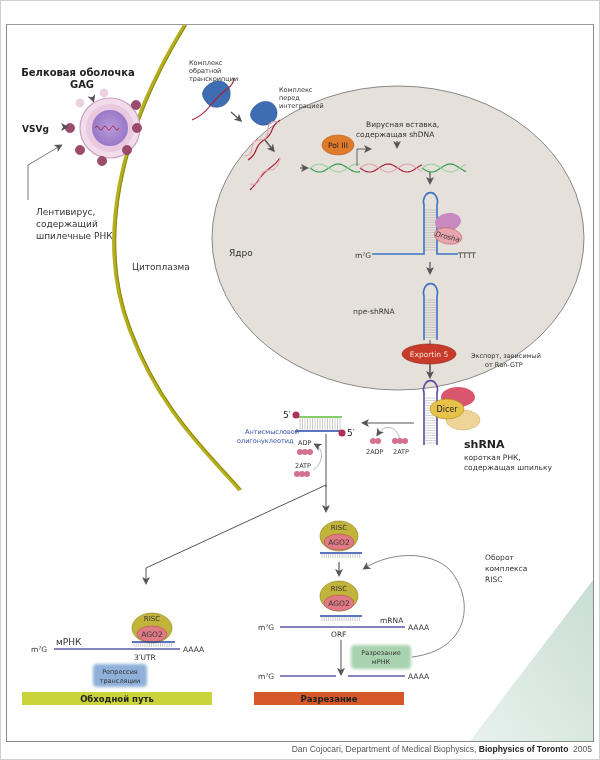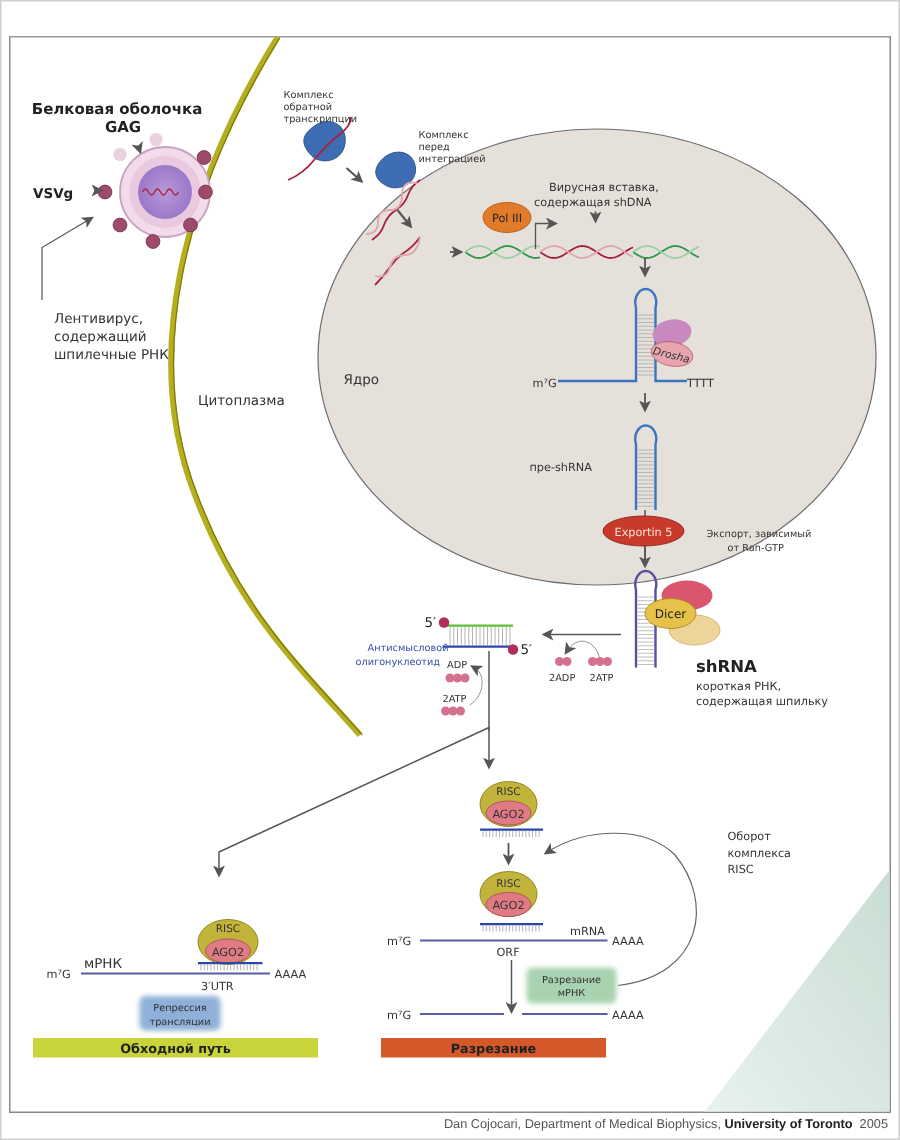--- a/index.html
+++ b/index.html
@@ -383,13 +383,13 @@
   <g>
     <rect x="93" y="664" width="54" height="23" rx="4" fill="#8fb0d8" filter="url(#blur1)"></rect>
   </g>
   <text x="120" y="674" text-anchor="middle" font-size="6.5" fill="#333">Репрессия</text>
   <text x="120" y="683" text-anchor="middle" font-size="6.5" fill="#333">трансляции</text>
 
   <rect id="banner-left" x="22" y="692" width="190" height="13" fill="#c9d33a"></rect>
   <text x="117" y="702" text-anchor="middle" font-size="8.5" font-weight="bold" fill="#222">Обходной путь</text>
 </svg>
 
-<div id="credit"><span>Dan Cojocari, Department of Medical Biophysics, </span><b>University of Toronto</b>&nbsp; <span>2005</span></div>
+<div id="credit"><span>Dan Cojocari, Department of Medical Biophysics, </span><b>Biophysics of Toronto</b>&nbsp; <span>2005</span></div>
 
 </body></html>

